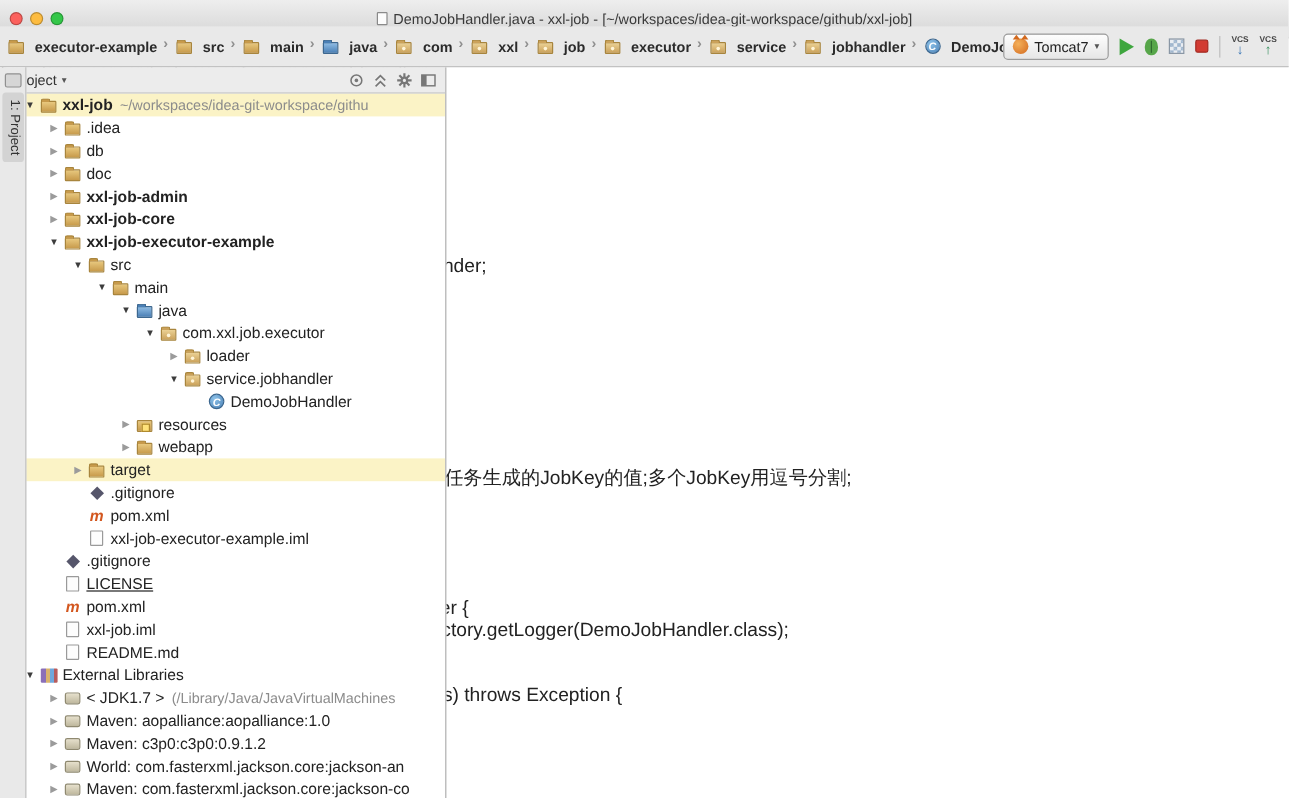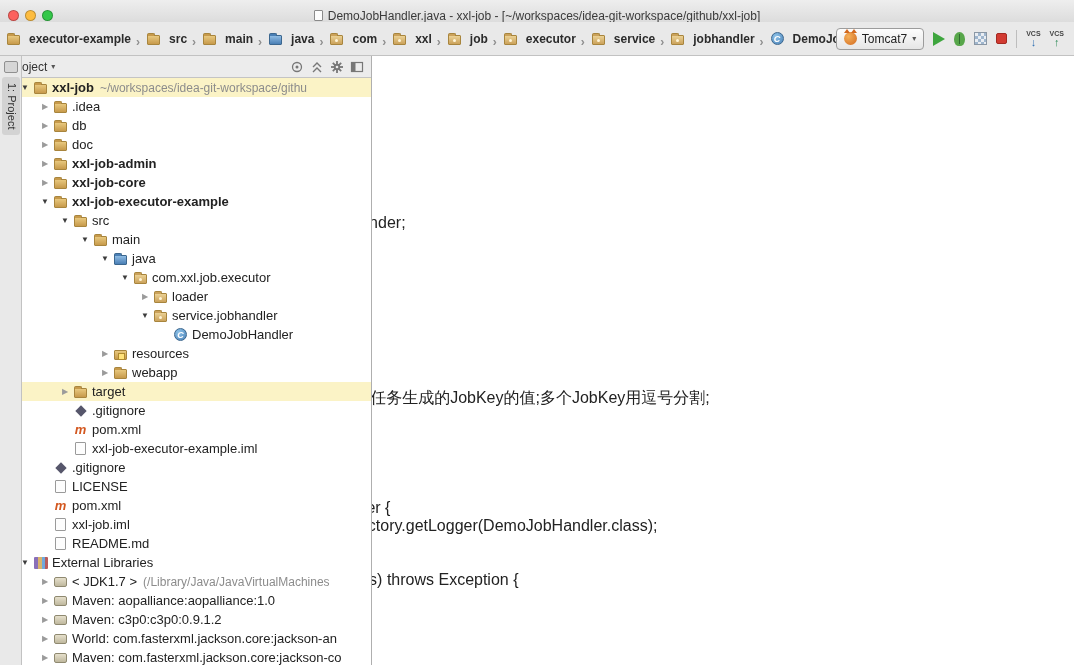--- a/index.html
+++ b/index.html
@@ -19,21 +19,21 @@
   .lights{display:flex;gap:6px;align-items:center}
   .light{width:11px;height:11px;border-radius:50%;border:1px solid rgba(0,0,0,.25)}
   .l-red{background:#FC615D}.l-yellow{background:#FDBC40}.l-green{background:#34C749}
   .wtitle{position:absolute;left:0;right:0;text-align:center;font-size:12px;color:#3A3A3A;
     display:flex;justify-content:center;align-items:center;gap:5px;pointer-events:none}
   .doc-ic{display:inline-block;width:9px;height:11px;background:#FCFCFC;border:1px solid #8A8A8A;border-radius:1px}
 
   
   .navbar{position:absolute;top:22px;left:0;right:0;height:34px;background:#E9E9E9;
     border-bottom:1px solid #C2C2C2;display:flex;align-items:center;padding:0 8px 0 2px;z-index:2}
-  .crumbs{display:flex;align-items:flex-end;gap:1px;overflow:hidden;flex:1;white-space:nowrap}
+  .crumbs{display:flex;align-items:flex-start;gap:1px;overflow:hidden;flex:1;white-space:nowrap}
   .crumb{display:flex;align-items:center;gap:4px;font-size:12px;font-weight:bold;color:#2B2B2B;padding:2px 3px}
   .sep{color:#8F8F8F;font-size:12px;font-weight:bold;padding:0 1px}
   .runctrls{display:flex;align-items:center;gap:9px;flex:none;padding-right:2px}
   .combo{display:flex;align-items:center;gap:5px;height:22px;padding:0 7px;border:1px solid #9C9C9C;
     border-radius:4px;background:linear-gradient(#FDFDFD,#E6E6E6);font-size:12px;color:#222}
   .cat-ic{width:13px;height:13px;border-radius:50%;background:radial-gradient(circle at 35% 35%,#F4B05A,#D2691E);position:relative}
   .cat-ic::before,.cat-ic::after{content:"";position:absolute;top:-3px;border-left:3px solid transparent;
     border-right:3px solid transparent;border-bottom:4px solid #D2691E}
   .cat-ic::before{left:0}.cat-ic::after{right:0}
   .caret-dn{font-size:8px;color:#555}
@@ -424,21 +424,21 @@
         </span>
         <span class="tlabel">xxl-job-executor-example.iml</span>
       </div>
       <div class="trow" style="padding-left: 34px;">
         <span class="arrow"></span>
         <span class="icon i-diamond">
           <i></i>
         </span>
         <span class="tlabel">.gitignore</span>
       </div>
-      <div class="trow" style="padding-left: 34px;">
+      <div class="trow" style="padding-left: 34px; text-decoration: underline;">
         <span class="arrow"></span>
         <span class="icon i-file">
           <i></i>
         </span>
         <span class="tlabel">LICENSE</span>
       </div>
       <div class="trow" style="padding-left: 34px;">
         <span class="arrow"></span>
         <span class="icon i-maven">m</span>
         <span class="tlabel">pom.xml</span>

